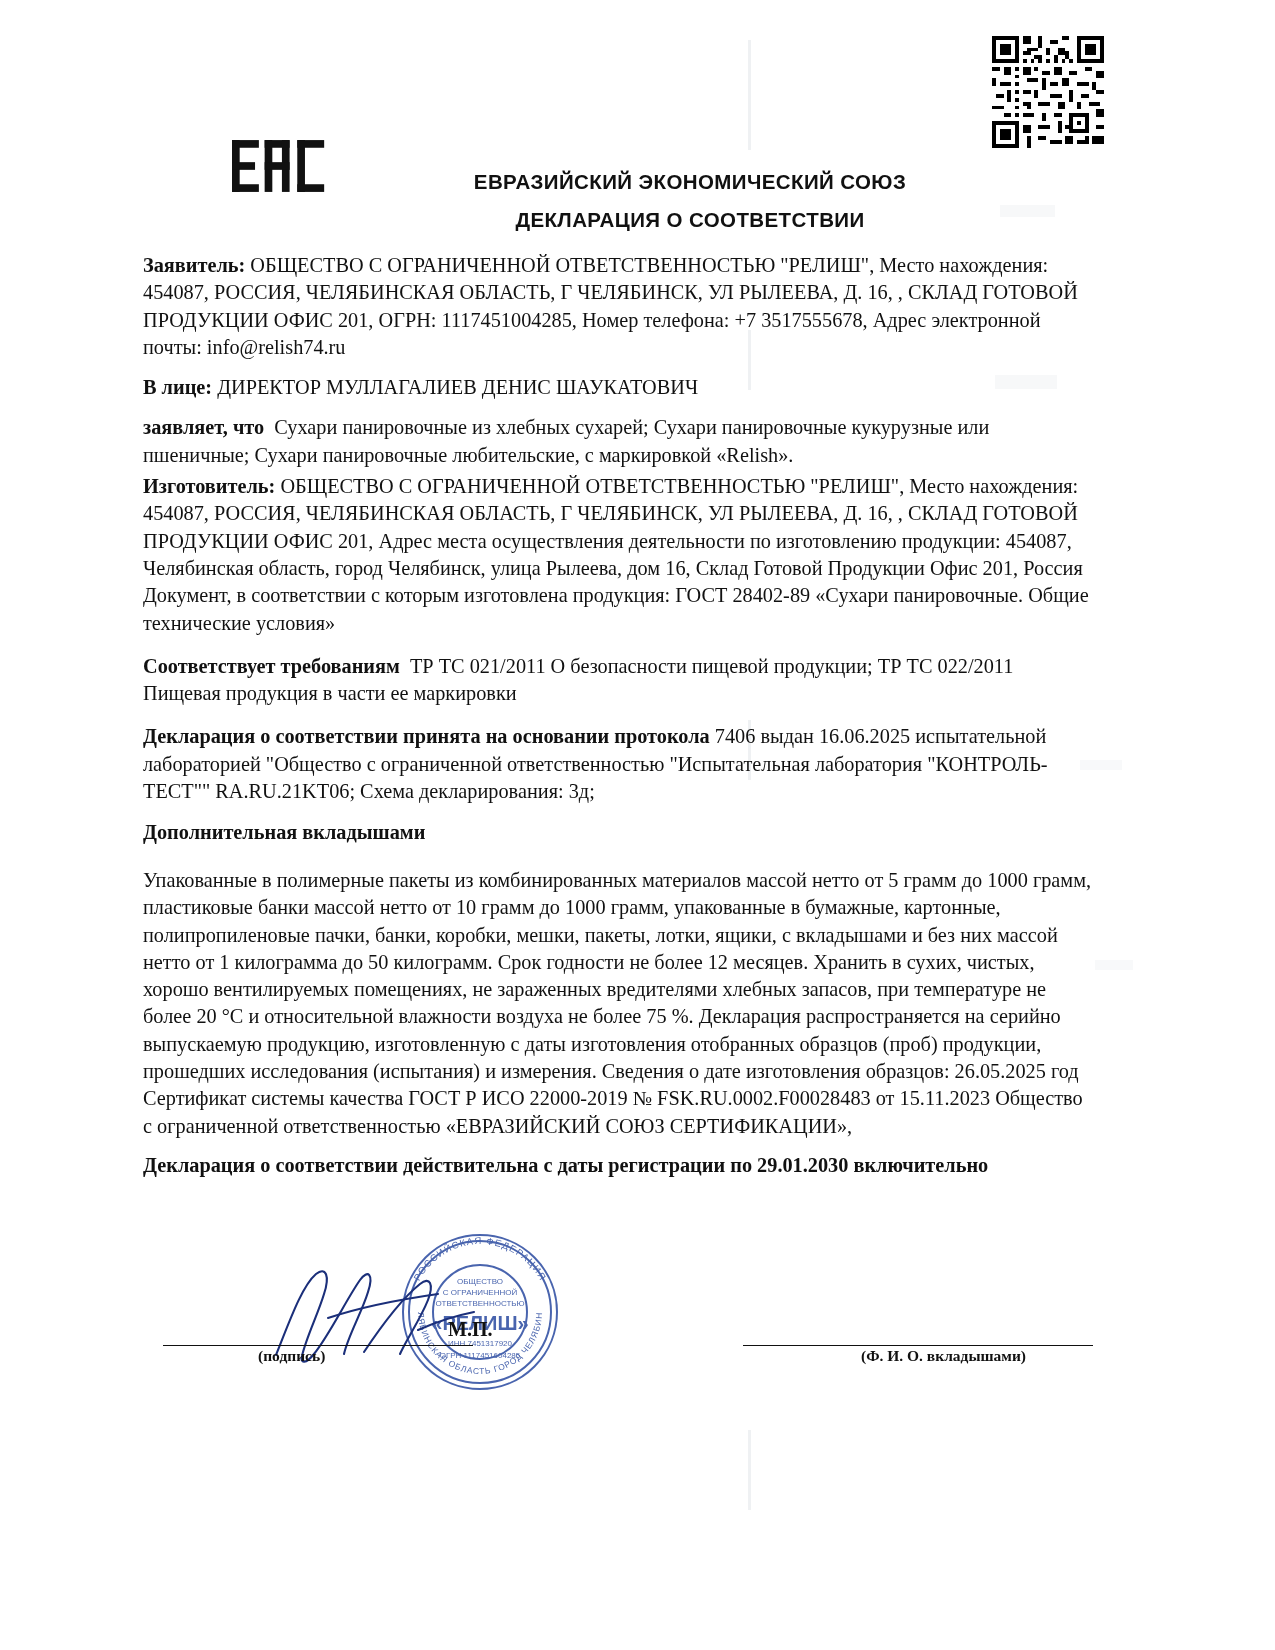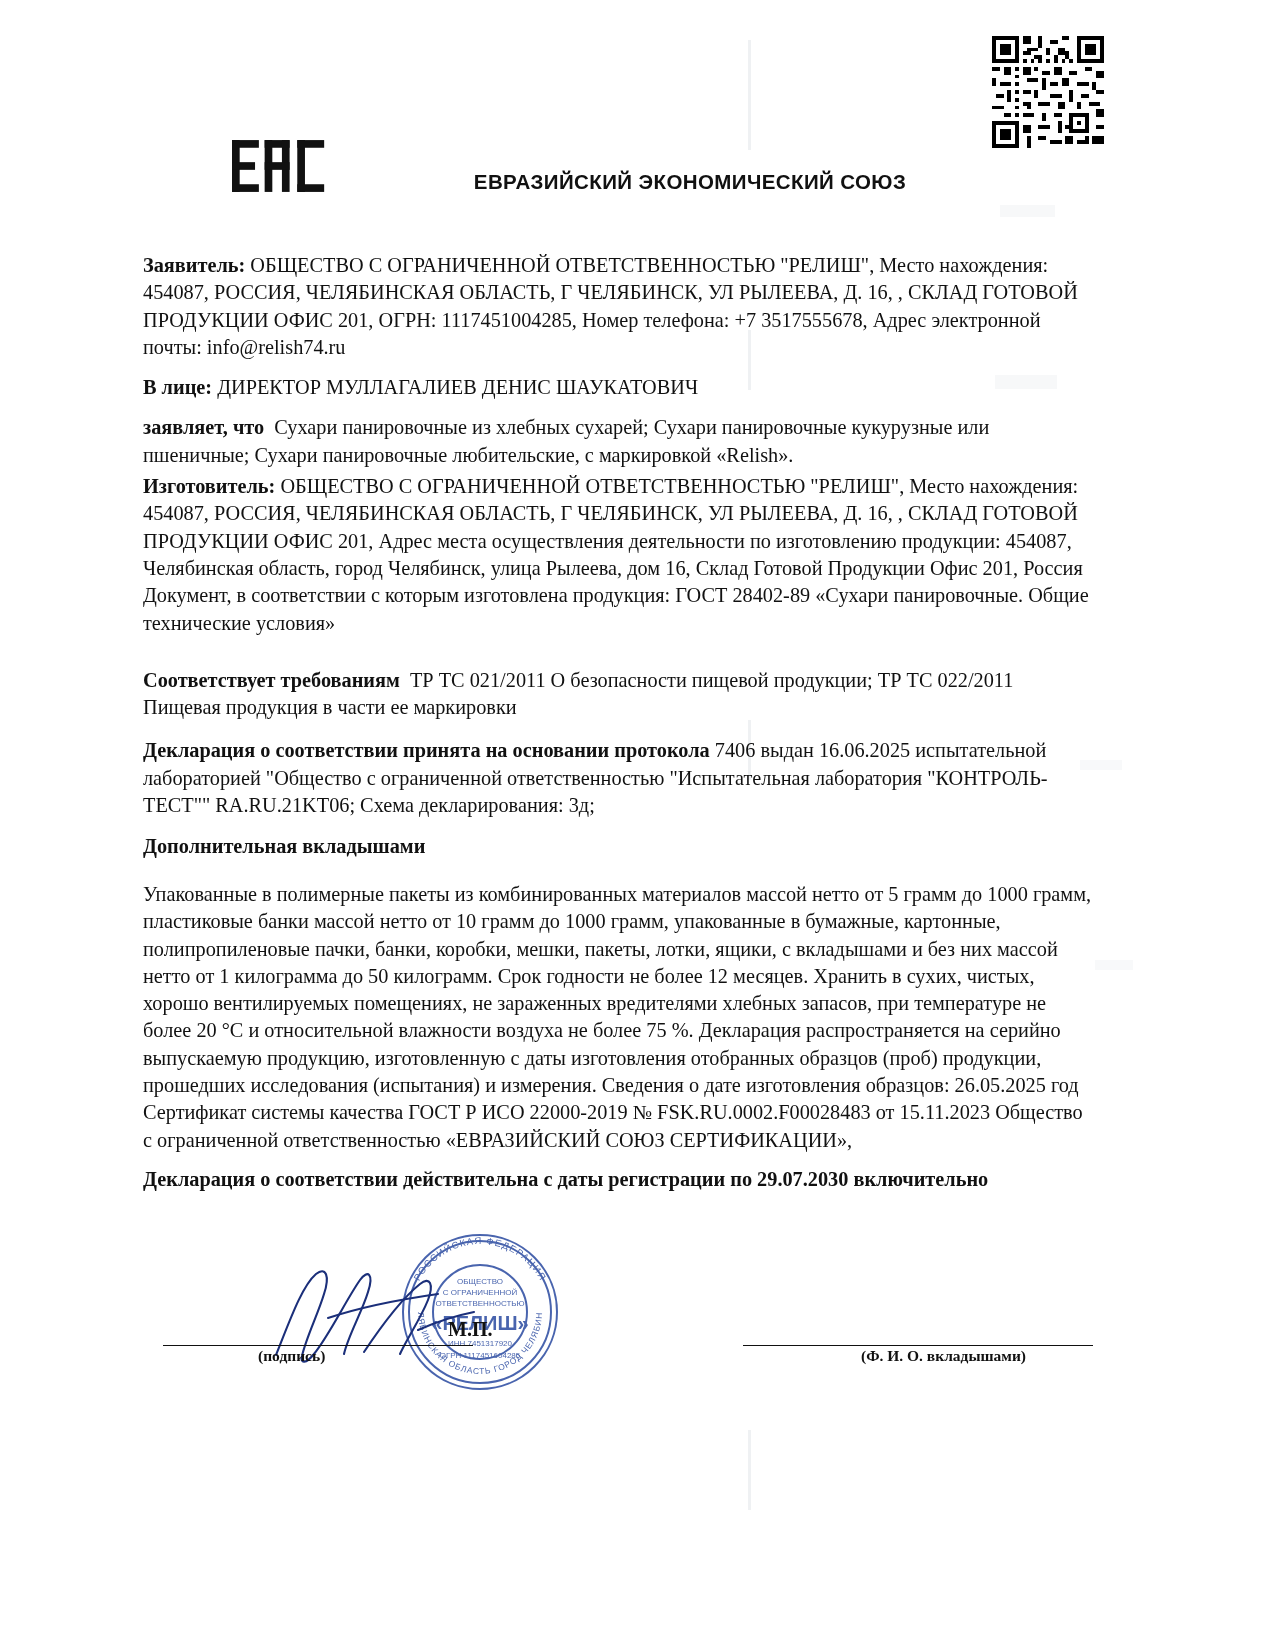--- a/index.html
+++ b/index.html
@@ -313,20 +313,21 @@
         <rect x="34" y="23" width="26" height="8"></rect>
 
         <rect x="68" y="0" width="8" height="54"></rect>
         <rect x="68" y="0" width="28" height="8"></rect>
         <rect x="68" y="46" width="28" height="8"></rect>
       </g>
     </svg>
   </div>
 
   <div class="doc-title" id="title-union">ЕВРАЗИЙСКИЙ ЭКОНОМИЧЕСКИЙ СОЮЗ</div>
+  <div class="doc-title" id="title-declaration">ДЕКЛАРАЦИЯ О СООТВЕТСТВИИ</div>
 
   <div class="body-area">
 
     <p class="blk">
       <b class="lbl">Заявитель:</b>
       <span>ОБЩЕСТВО С ОГРАНИЧЕННОЙ ОТВЕТСТВЕННОСТЬЮ "РЕЛИШ", Место нахождения: 454087, РОССИЯ, ЧЕЛЯБИНСКАЯ ОБЛАСТЬ, Г ЧЕЛЯБИНСК, УЛ РЫЛЕЕВА, Д. 16,  , СКЛАД ГОТОВОЙ ПРОДУКЦИИ ОФИС 201, ОГРН: 1117451004285, Номер телефона: +7 3517555678, Адрес электронной почты: info@relish74.ru</span>
     </p>
 
     <p class="blk">
       <b class="lbl">В лице:</b>
@@ -339,36 +340,36 @@
     </p>
 
     <p class="blk tight" style="margin-top:4px">
       <b class="lbl">Изготовитель:</b>
       <span>ОБЩЕСТВО С ОГРАНИЧЕННОЙ ОТВЕТСТВЕННОСТЬЮ "РЕЛИШ", Место нахождения: 454087, РОССИЯ, ЧЕЛЯБИНСКАЯ ОБЛАСТЬ, Г ЧЕЛЯБИНСК, УЛ РЫЛЕЕВА, Д. 16,  , СКЛАД ГОТОВОЙ ПРОДУКЦИИ ОФИС 201, Адрес места осуществления деятельности по изготовлению продукции: 454087, Челябинская область, город Челябинск, улица Рылеева, дом 16, Склад Готовой Продукции Офис 201, Россия</span>
     </p>
 
     <p class="blk tight">Документ, в соответствии с которым изготовлена продукция: ГОСТ 28402-89 «Сухари панировочные. Общие технические условия»</p>
 
 
-    <p class="blk" style="margin-top:30px">
+    <p class="blk" style="margin-top:16px">
       <b class="lbl">Соответствует требованиям</b>
       &nbsp;<span>ТР ТС 021/2011 О безопасности пищевой продукции; ТР ТС 022/2011 Пищевая продукция в части ее маркировки</span>
     </p>
 
     <p class="blk" style="margin-top:16px">
       <b class="lbl">Декларация о соответствии принята на основании протокола</b>
       <span>7406 выдан 16.06.2025 испытательной лабораторией "Общество с ограниченной ответственностью "Испытательная лаборатория "КОНТРОЛЬ-ТЕСТ"" RA.RU.21KT06; Схема декларирования: 3д;</span>
     </p>
 
     <p class="sect-head">Дополнительная вкладышами</p>
 
     <p class="blk addinfo">Упакованные в полимерные пакеты из комбинированных материалов массой нетто от 5 грамм до 1000 грамм, пластиковые банки массой нетто от 10 грамм до 1000 грамм, упакованные в бумажные, картонные, полипропиленовые пачки, банки, коробки, мешки, пакеты, лотки, ящики, с вкладышами и без них массой нетто от 1 килограмма до 50 килограмм. Срок годности не более 12 месяцев. Хранить в сухих, чистых, хорошо вентилируемых помещениях, не зараженных вредителями хлебных запасов, при температуре не более 20 °С и относительной влажности воздуха не более 75 %. Декларация распространяется на серийно выпускаемую продукцию, изготовленную с даты изготовления отобранных образцов (проб) продукции, прошедших исследования (испытания) и измерения. Сведения о дате изготовления образцов: 26.05.2025 год Сертификат системы качества ГОСТ Р ИСО 22000-2019 № FSK.RU.0002.F00028483 от 15.11.2023 Общество с ограниченной ответственностью «ЕВРАЗИЙСКИЙ СОЮЗ СЕРТИФИКАЦИИ»,</p>
 
 
-    <p class="valid-line">Декларация о соответствии действительна с даты регистрации по 29.07.2030 включительно</p>
+    <p class="valid-line">Декларация о соответствии действительна с даты регистрации по 29.01.2030 включительно</p>
   </div>
 
   <div id="seal">
     <svg viewBox="0 0 180 180" width="180" height="180">
       <defs>
         <path id="arcTop" d="M 22,90 A 68,68 0 0 1 158,90"></path>
         <path id="arcBottom" d="M 28,90 A 62,62 0 0 0 152,90"></path>
       </defs>
       <g fill="none" stroke="#2a4aa0" stroke-width="2">
         <circle cx="90" cy="90" r="77"></circle>

